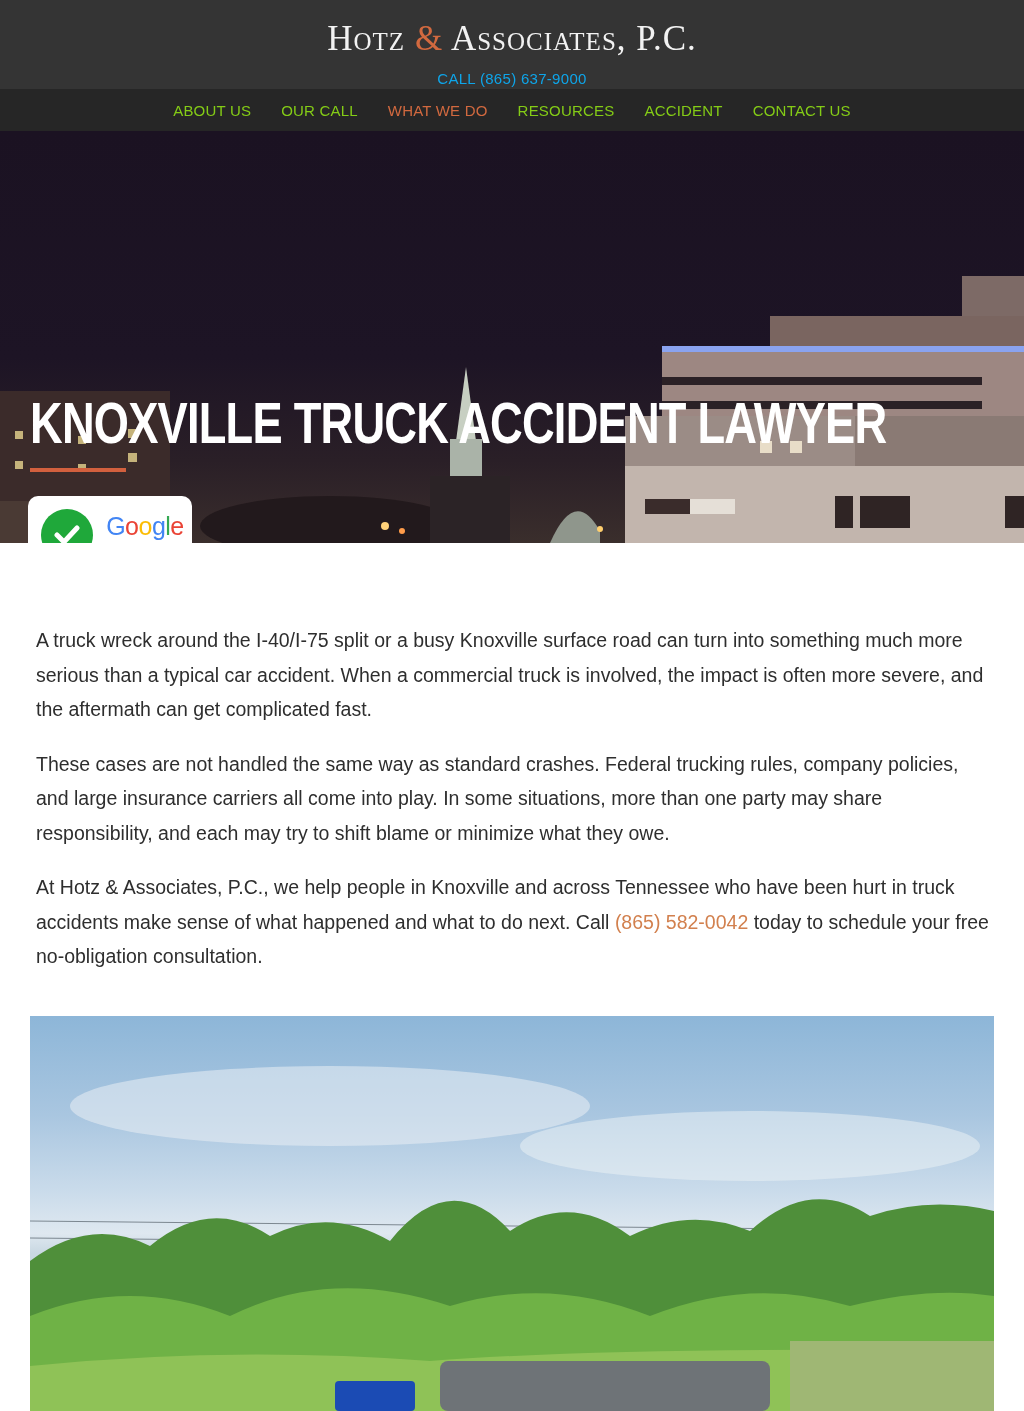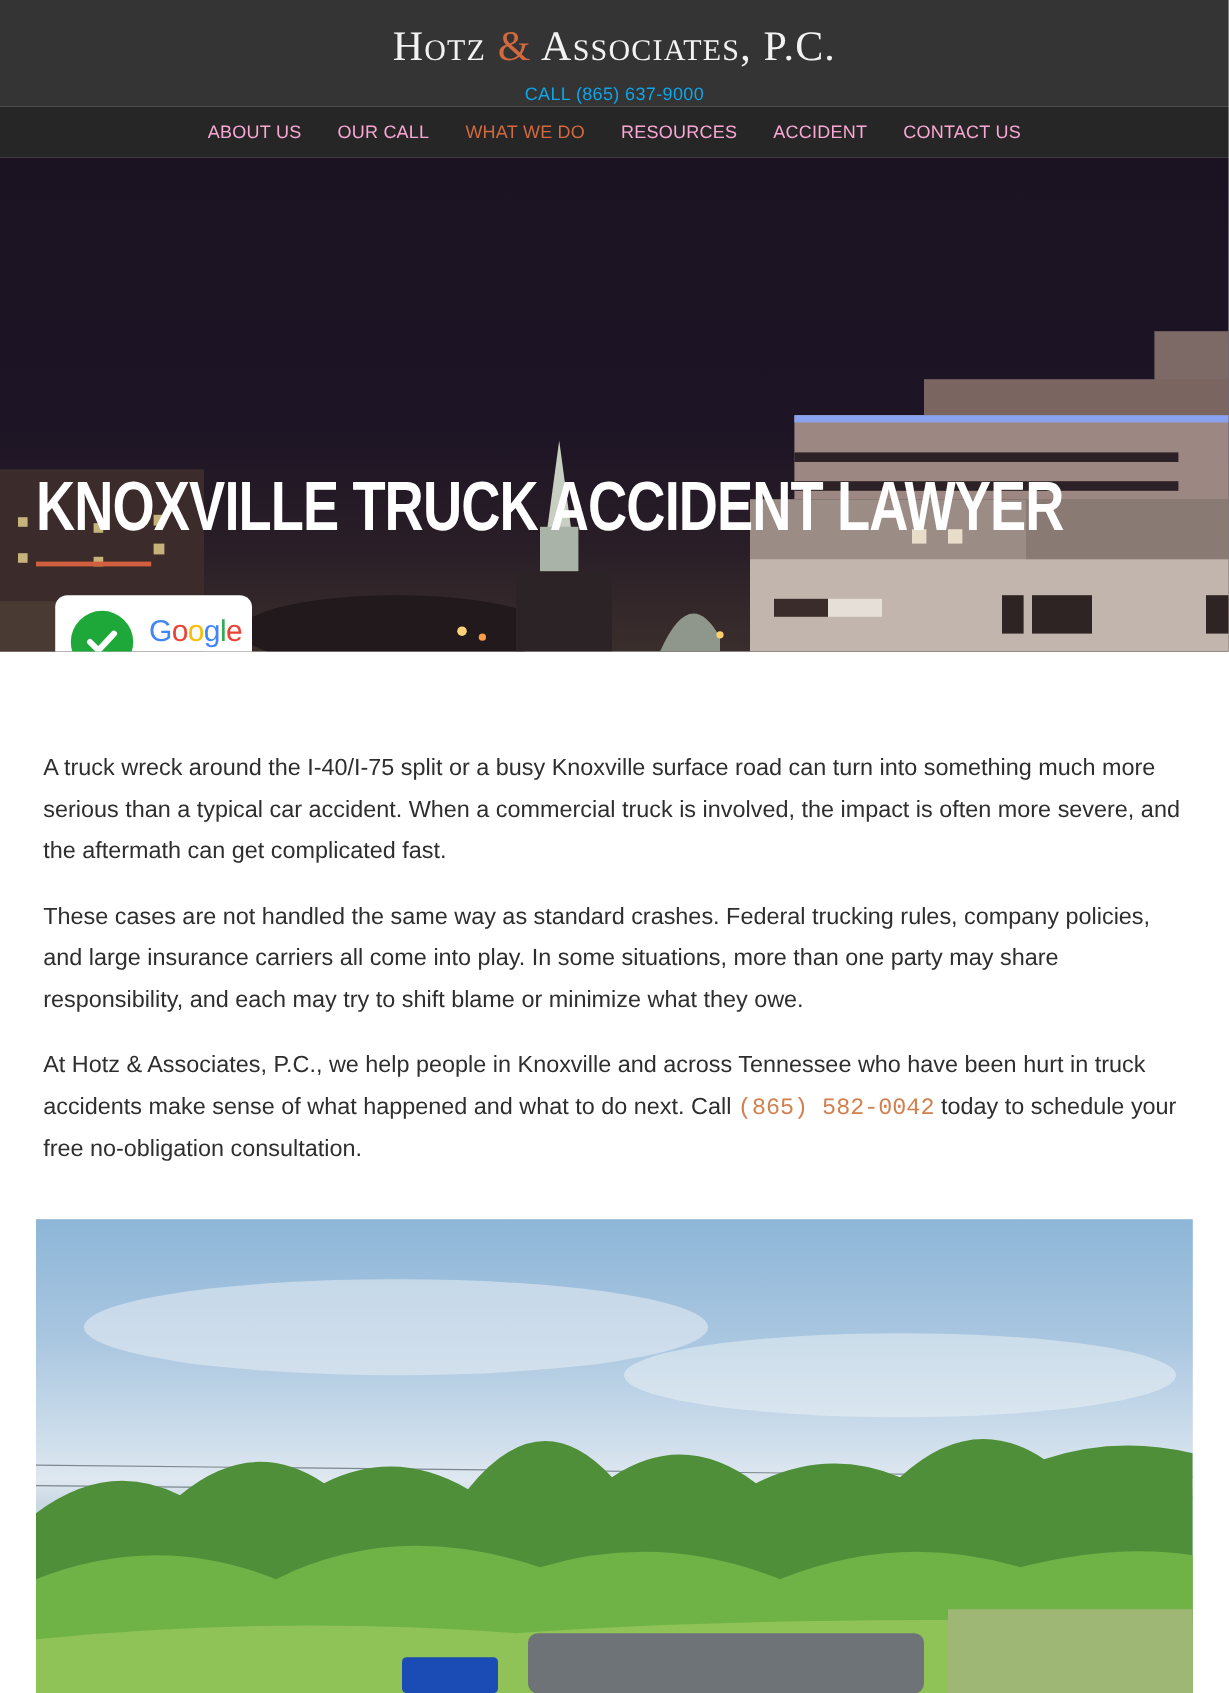--- a/index.html
+++ b/index.html
@@ -5,41 +5,41 @@
   * { box-sizing: border-box; margin: 0; padding: 0; }
   html, body { width: 1024px; background: #ffffff; }
   body { font-family: "Liberation Sans", sans-serif; color: #2b2b2b; overflow: hidden; height: 1411px; }
 
   .top-header { height: 89px; background: #343434; text-align: center; padding-top: 20px; }
   .brand { font-family: "Liberation Serif", serif; color: #f2f2f2; font-size: 35px; letter-spacing: 1px; font-variant: small-caps; line-height: 38px; }
   .brand .amp { color: #d2693f; }
   .call { margin-top: 12px; color: #0ea5e9; font-size: 15px; letter-spacing: 0.3px; text-decoration: none; display: inline-block; }
 
   .nav { height: 42px; background: #262626; display: flex; justify-content: center; align-items: center; gap: 0; }
-  .nav a { color: #f9a8d4; font-size: 15px; text-decoration: none; padding: 0 15px; letter-spacing: 0.2px; }
+  .nav a { color: #84cc16; font-size: 15px; text-decoration: none; padding: 0 15px; letter-spacing: 0.2px; }
   .nav a.active { color: #d2693f; }
 
   .hero { position: relative; height: 412px; overflow: hidden;
     background: linear-gradient(180deg, #1b1222 0%, #1d1425 55%, #2a1f27 80%, #3a2e2c 100%); }
   .hero-title { position: absolute; left: 30px; top: 258px; color: #fff;
     font-family: "Liberation Sans Narrow", "Liberation Sans", sans-serif; font-weight: 700;
     font-size: 58px; letter-spacing: -1px; transform: scaleX(0.78); transform-origin: left center; white-space: nowrap; }
   .title-rule { position: absolute; left: 30px; top: 337px; width: 96px; height: 4px; background: #d2603e; }
-  .badge { position: absolute; left: 46px; top: 365px; width: 164px; height: 77px; background: #fff; border-radius: 10px;
+  .badge { position: absolute; left: 28px; top: 365px; width: 164px; height: 77px; background: #fff; border-radius: 10px;
     display: flex; align-items: center; padding-left: 13px; gap: 9px; }
   .badge-check { width: 52px; height: 52px; border-radius: 50%; background: #1fa83a; display: flex; align-items: center; justify-content: center; }
   .badge-text { display: flex; flex-direction: column; align-items: center; }
   .g-word { font-size: 25px; font-weight: 400; letter-spacing: -0.5px; line-height: 26px; }
   .g-word .c1 { color: #4285f4; } .g-word .c2 { color: #ea4335; } .g-word .c3 { color: #fbbc05; }
   .g-word .c4 { color: #4285f4; } .g-word .c5 { color: #34a853; } .g-word .c6 { color: #ea4335; }
   .screened { font-size: 12px; letter-spacing: 2.4px; color: #222; margin-top: 3px; font-weight: 700; }
 
   .content { padding: 80px 30px 0 36px; }
   .content p { font-size: 19.5px; line-height: 34.5px; color: #2e2e2e; margin-bottom: 20px; }
-  .content a.phone { color: #d2804e; text-decoration: none; font-family: Liberation Mono, monospace; }
+  .content a.phone { color: #d2804e; text-decoration: none; }
 
   .photo { position: absolute; left: 30px; top: 1016px; width: 964px; height: 395px; overflow: hidden;
     background: linear-gradient(180deg, #8db6d8 0%, #a9c6e0 25%, #cbdceb 45%, #dfe8f0 55%, #c9d8e2 60%); }
 </style>
 </head>
 <body>
 
 <header class="top-header">
   <div class="brand">
     <span>Hotz </span><span class="amp">&amp;</span><span> Associates, P.C.</span>

